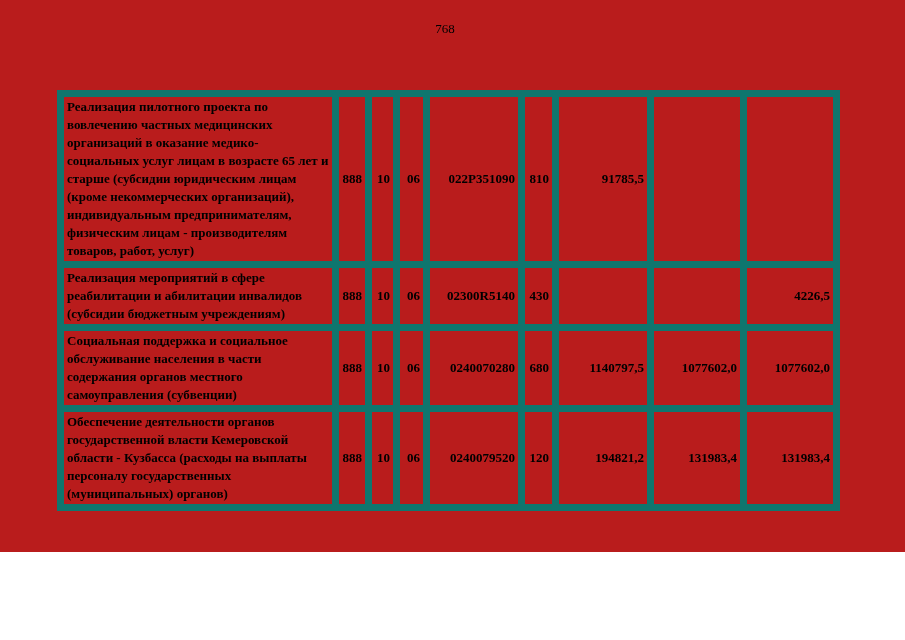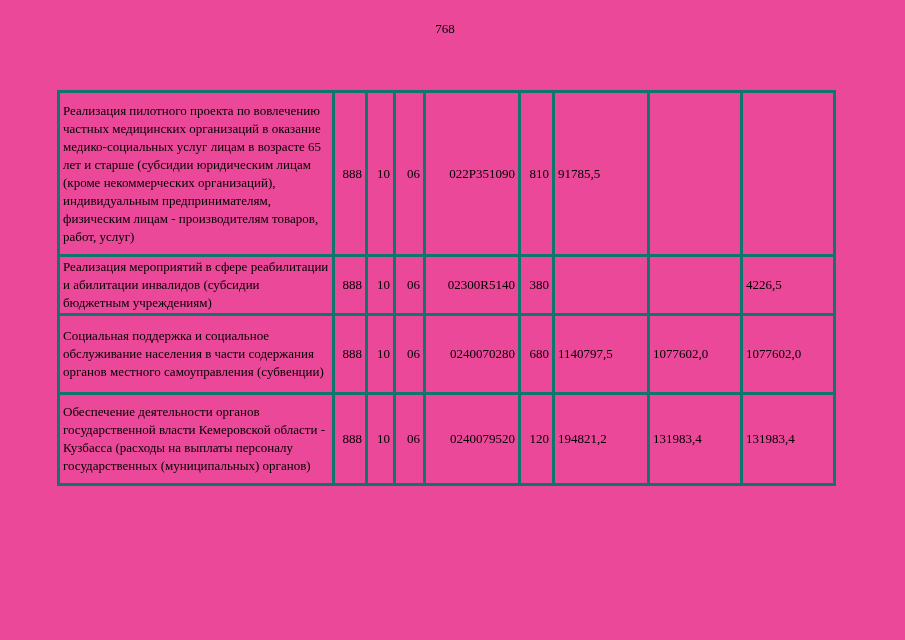--- a/index.html
+++ b/index.html
@@ -8,22 +8,22 @@
     background: #ffffff;
     width: 905px;
     height: 640px;
     font-family: "Liberation Serif", "DejaVu Serif", serif;
     color: #000000;
     overflow: hidden;
   }
   .page {
     position: relative;
     width: 905px;
-    height: 640px;
-    background: #ec4899;
+    height: 552px;
+    background: #b91c1c;
   }
   .page-number {
     position: absolute;
     top: 21px;
     left: 57px;
     width: 776px;
     text-align: center;
     font-size: 13px;
     color: #000000;
   }
@@ -31,29 +31,30 @@
     position: absolute;
     top: 90px;
     left: 57px;
     width: 776px;
     border-collapse: collapse;
     table-layout: fixed;
     font-size: 13px;
     line-height: 18px;
   }
   table.budget td {
-    border: 3px solid #0f766e;
+    border: 7px solid #0f766e;
     vertical-align: middle;
     padding: 1px 3px;
     overflow: hidden;
     word-wrap: break-word;
+    font-weight: bold;
   }
   td.c-name  { text-align: left; padding-left: 4px; padding-right: 4px; }
   td.c-code  { text-align: right; }
-  td.c-amt   { text-align: left; padding-right: 5px; }
+  td.c-amt   { text-align: right; padding-right: 5px; }
   tr.r1 { height: 164px; }
   tr.r2 { height: 57px; }
   tr.r3 { height: 57px; }
   tr.r4 { height: 79px; }
   tr.r5 { height: 91px; }
   col.w-name { width: 275px; }
   col.w-grbs { width: 33px; }
   col.w-sec  { width: 28px; }
   col.w-sub  { width: 30px; }
   col.w-csr  { width: 95px; }
@@ -92,21 +93,21 @@
         <td class="c-amt">91785,5</td>
         <td class="c-amt"></td>
         <td class="c-amt"></td>
       </tr>
       <tr class="r3">
         <td class="c-name">Реализация мероприятий в сфере реабилитации и абилитации инвалидов (субсидии бюджетным учреждениям)</td>
         <td class="c-code">888</td>
         <td class="c-code">10</td>
         <td class="c-code">06</td>
         <td class="c-code">02300R5140</td>
-        <td class="c-code">380</td>
+        <td class="c-code">430</td>
         <td class="c-amt"></td>
         <td class="c-amt"></td>
         <td class="c-amt">4226,5</td>
       </tr>
       <tr class="r4">
         <td class="c-name">Социальная поддержка и социальное обслуживание населения в части содержания органов местного самоуправления (субвенции)</td>
         <td class="c-code">888</td>
         <td class="c-code">10</td>
         <td class="c-code">06</td>
         <td class="c-code">0240070280</td>

